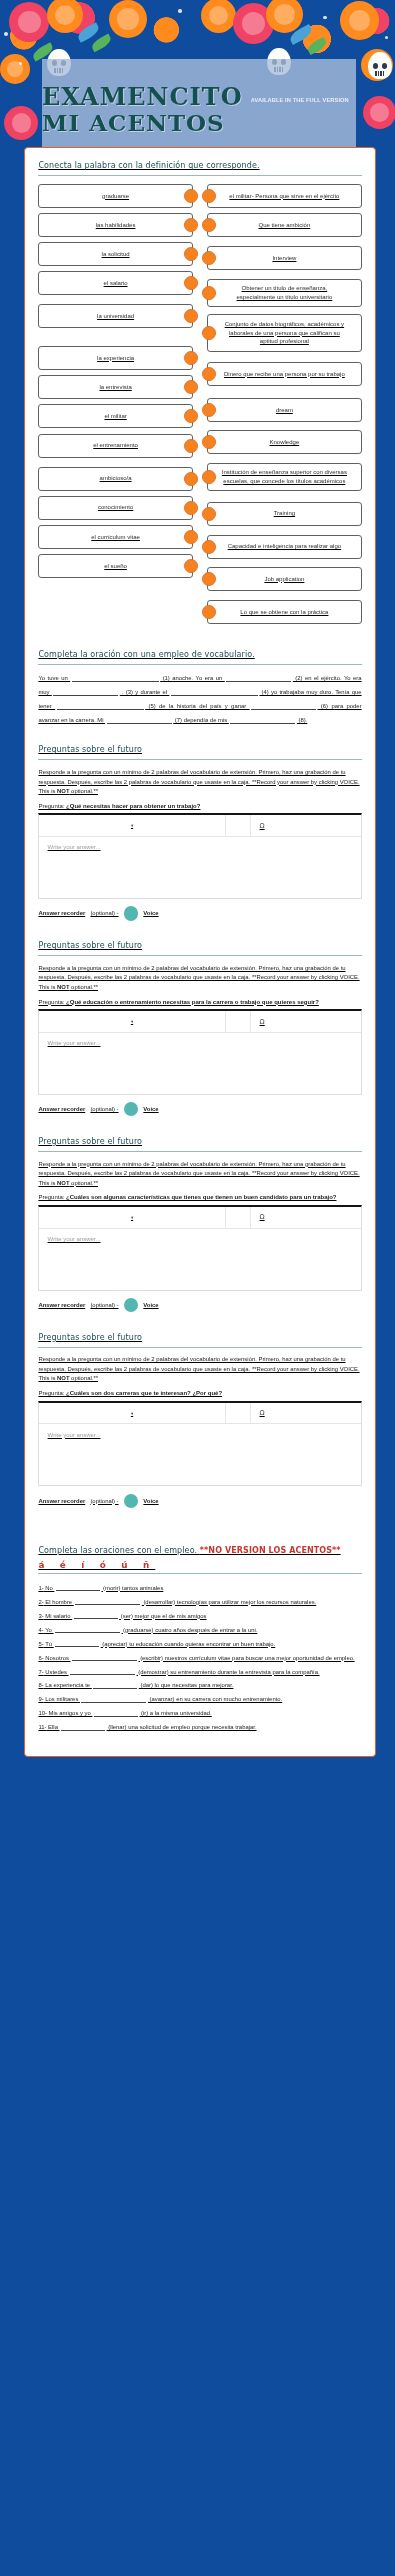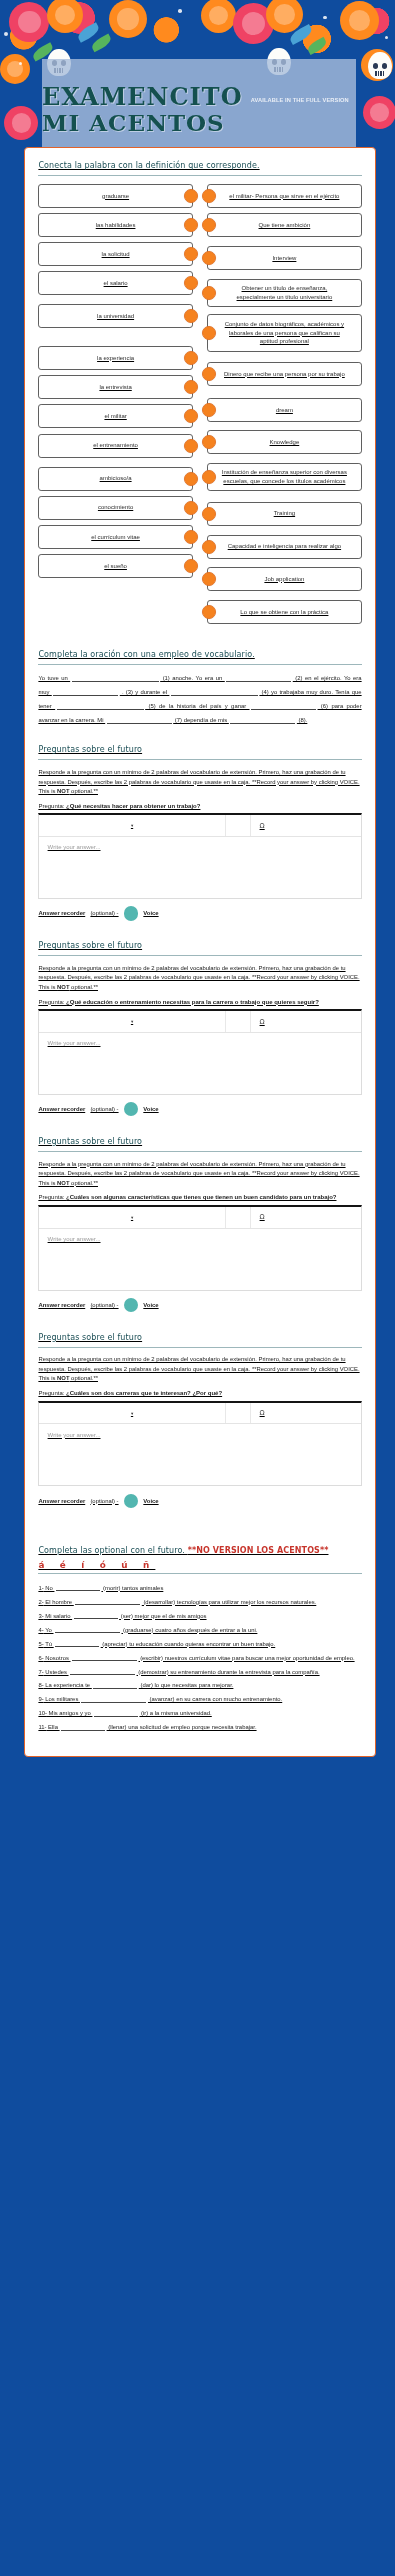--- a/index.html
+++ b/index.html
@@ -480,21 +480,21 @@
             <button class="mic-btn"></button>
             <span class="voice-label">Voice</span>
           </div>
           <div class="block-gap"></div>
         </div>
       </div>
 
     <div class="block-gap"></div>
 
     <h2 class="section-head">
-      <span>Completa las optional con el futuro. </span><span class="accent-red">**NO VERSION LOS ACENTOS**</span>
+      <span>Completa las oraciones con el empleo. </span><span class="accent-red">**NO VERSION LOS ACENTOS**</span>
     </h2>
     <div class="accent-row">á é í ó ú ñ</div>
     <div class="rule"></div>
     <div class="fut-list" id="future-list">
         <div class="li"><span>1-</span><span> No </span><span class="blank b-sm"></span><span> (morir) tantos animales</span></div>
         <div class="li"><span>2-</span><span> El hombre </span><span class="blank b-md"></span><span> (desarrollar) tecnologías para utilizar mejor los recursos naturales.</span></div>
         <div class="li"><span>3-</span><span> Mi salario </span><span class="blank b-sm"></span><span> (ser) mejor que el de mis amigos</span></div>
         <div class="li"><span>4-</span><span> Yo </span><span class="blank b-md"></span><span> (graduarse) cuatro años después de entrar a la uni.</span></div>
         <div class="li"><span>5-</span><span> Tú </span><span class="blank b-sm"></span><span> (apreciar) tu educación cuando quieras encontrar un buen trabajo.</span></div>
         <div class="li"><span>6-</span><span> Nosotros </span><span class="blank b-md"></span><span> (escribir) nuestros currículum vitae para buscar una mejor oportunidad de empleo.</span></div>

